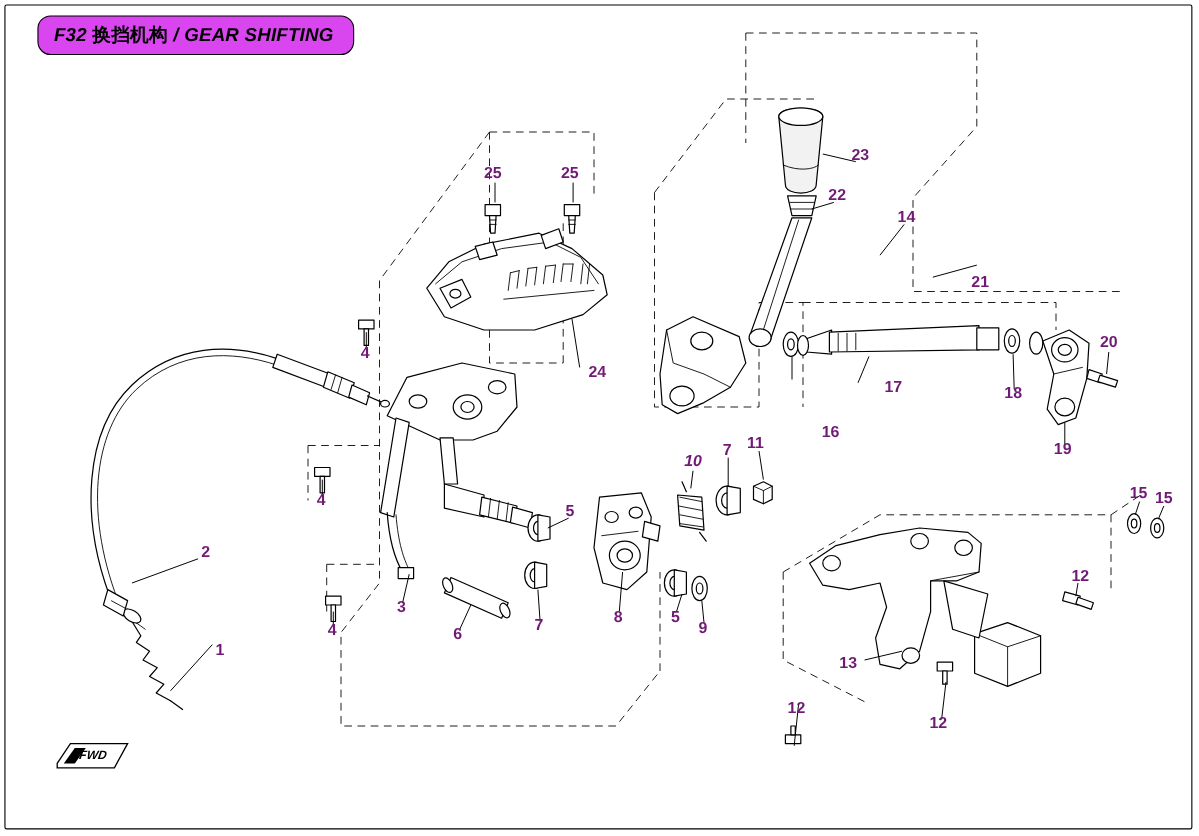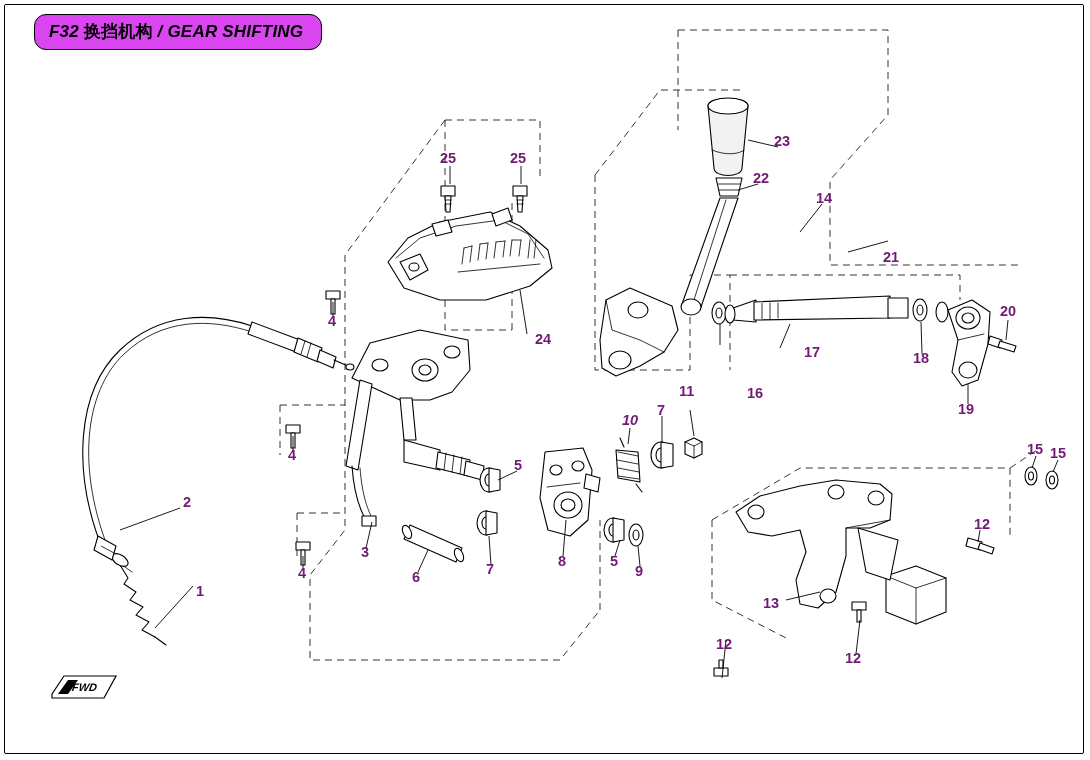--- a/index.html
+++ b/index.html
@@ -409,21 +409,21 @@
   <div class="callout" style="left:288px; top:447px;">4</div>
   <div class="callout" style="left:298px; top:565px;">4</div>
   <div class="callout" style="left:514px; top:457px;">5</div>
   <div class="callout" style="left:610px; top:553px;">5</div>
   <div class="callout" style="left:412px; top:569px;">6</div>
   <div class="callout" style="left:486px; top:561px;">7</div>
   <div class="callout" style="left:657px; top:402px;">7</div>
   <div class="callout" style="left:558px; top:553px;">8</div>
   <div class="callout" style="left:635px; top:563px;">9</div>
   <div class="callout" style="left:622px; top:412px;font-style:italic;">10</div>
-  <div class="callout" style="left:679px; top:383px;">11</div>
+  <div class="callout" style="left:679px; top:395px;">11</div>
   <div class="callout" style="left:974px; top:516px;">12</div>
   <div class="callout" style="left:716px; top:636px;">12</div>
   <div class="callout" style="left:845px; top:650px;">12</div>
   <div class="callout" style="left:763px; top:595px;">13</div>
   <div class="callout" style="left:816px; top:190px;">14</div>
   <div class="callout" style="left:1027px; top:441px;">15</div>
   <div class="callout" style="left:1050px; top:445px;">15</div>
   <div class="callout" style="left:747px; top:341px;margin-top:44px;">16</div>
   <div class="callout" style="left:768px; top:344px;margin-left:36px;">17</div>
   <div class="callout" style="left:913px; top:350px;">18</div>

